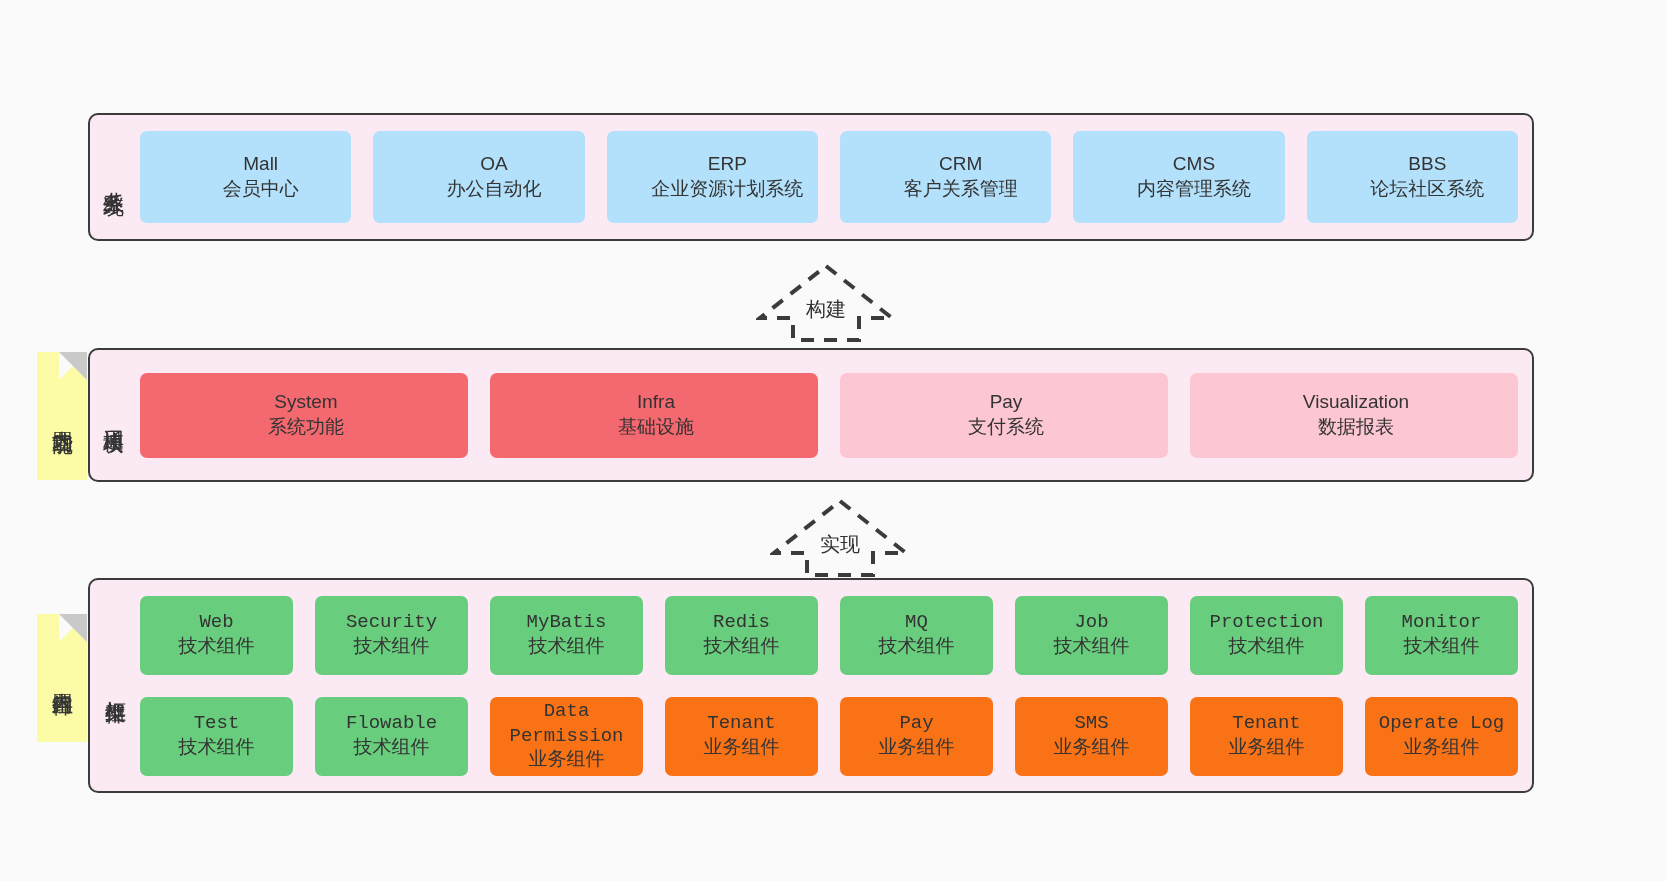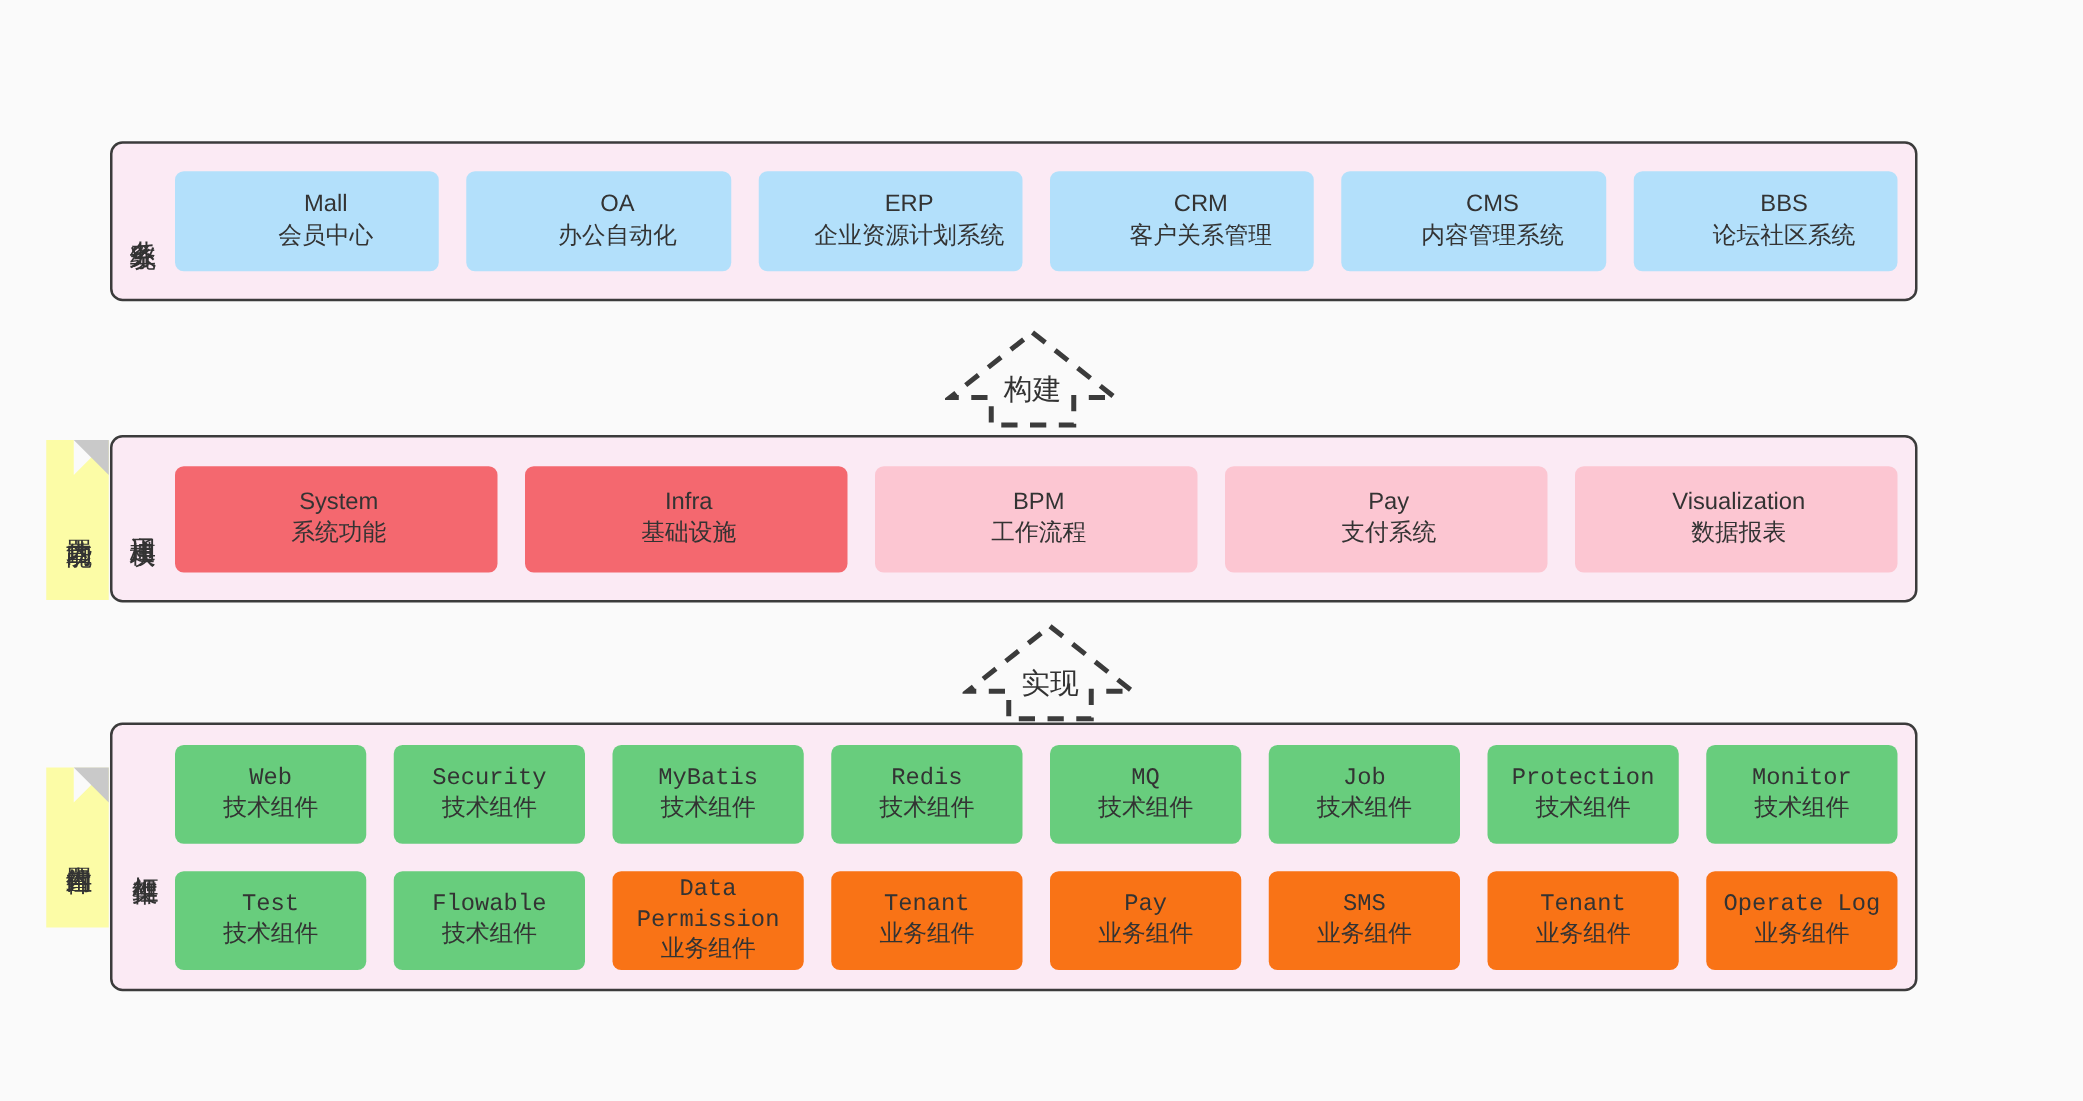--- a/index.html
+++ b/index.html
@@ -75,21 +75,21 @@
     text-align: center;
     font-size: 19px;
     line-height: 1.30;
     color: #333333;
     padding: 4px 6px;
   }
   .card .en { white-space: nowrap; }
   .card .cn { white-space: nowrap; }
   .card.wrap .en { white-space: normal; }
 
-  .h-business { height: 80px; padding-left: 36px; }
+  .h-business { height: 92px; padding-left: 36px; }
   .h-module   { height: 85px; padding-left: 10px; }
   .h-frame    { height: 79px; }
 
   
   .c-blue       { background: #b3e0fb; }
   .c-red        { background: #f4686f; }
   .c-pink       { background: #fcc6d2; }
   .c-green      { background: #68cd7d; }
   .c-lightgreen { background: #f97316; }
 
@@ -129,21 +129,21 @@
   
   .block-arrow {
     position: absolute;
   }
   .block-arrow svg { display: block; }
   .arrow-label {
     position: absolute;
     left: 0;
     width: 100%;
     text-align: center;
-    font-size: 23px;
+    font-size: 20px;
     color: #333333;
     white-space: nowrap;
   }
 </style>
 </head>
 <body>
 
 <div id="stage">
 
   <div class="layer" id="layer-business-system" style="left:88px; top:113px; width:1446px; height:128px;">
@@ -197,24 +197,20 @@
       <div class="row">
         <div class="card h-module c-red">
           <span class="en">System</span>
           <span class="cn">系统功能</span>
         </div>
         <div class="card h-module c-red">
           <span class="en">Infra</span>
           <span class="cn">基础设施</span>
         </div>
         <div class="card h-module c-pink">
-          <span class="en">BPM</span>
-          <span class="cn">工作流程</span>
-        </div>
-        <div class="card h-module c-pink">
           <span class="en">Pay</span>
           <span class="cn">支付系统</span>
         </div>
         <div class="card h-module c-pink">
           <span class="en">Visualization</span>
           <span class="cn">数据报表</span>
         </div>
       </div>
     </div>
   </div>

